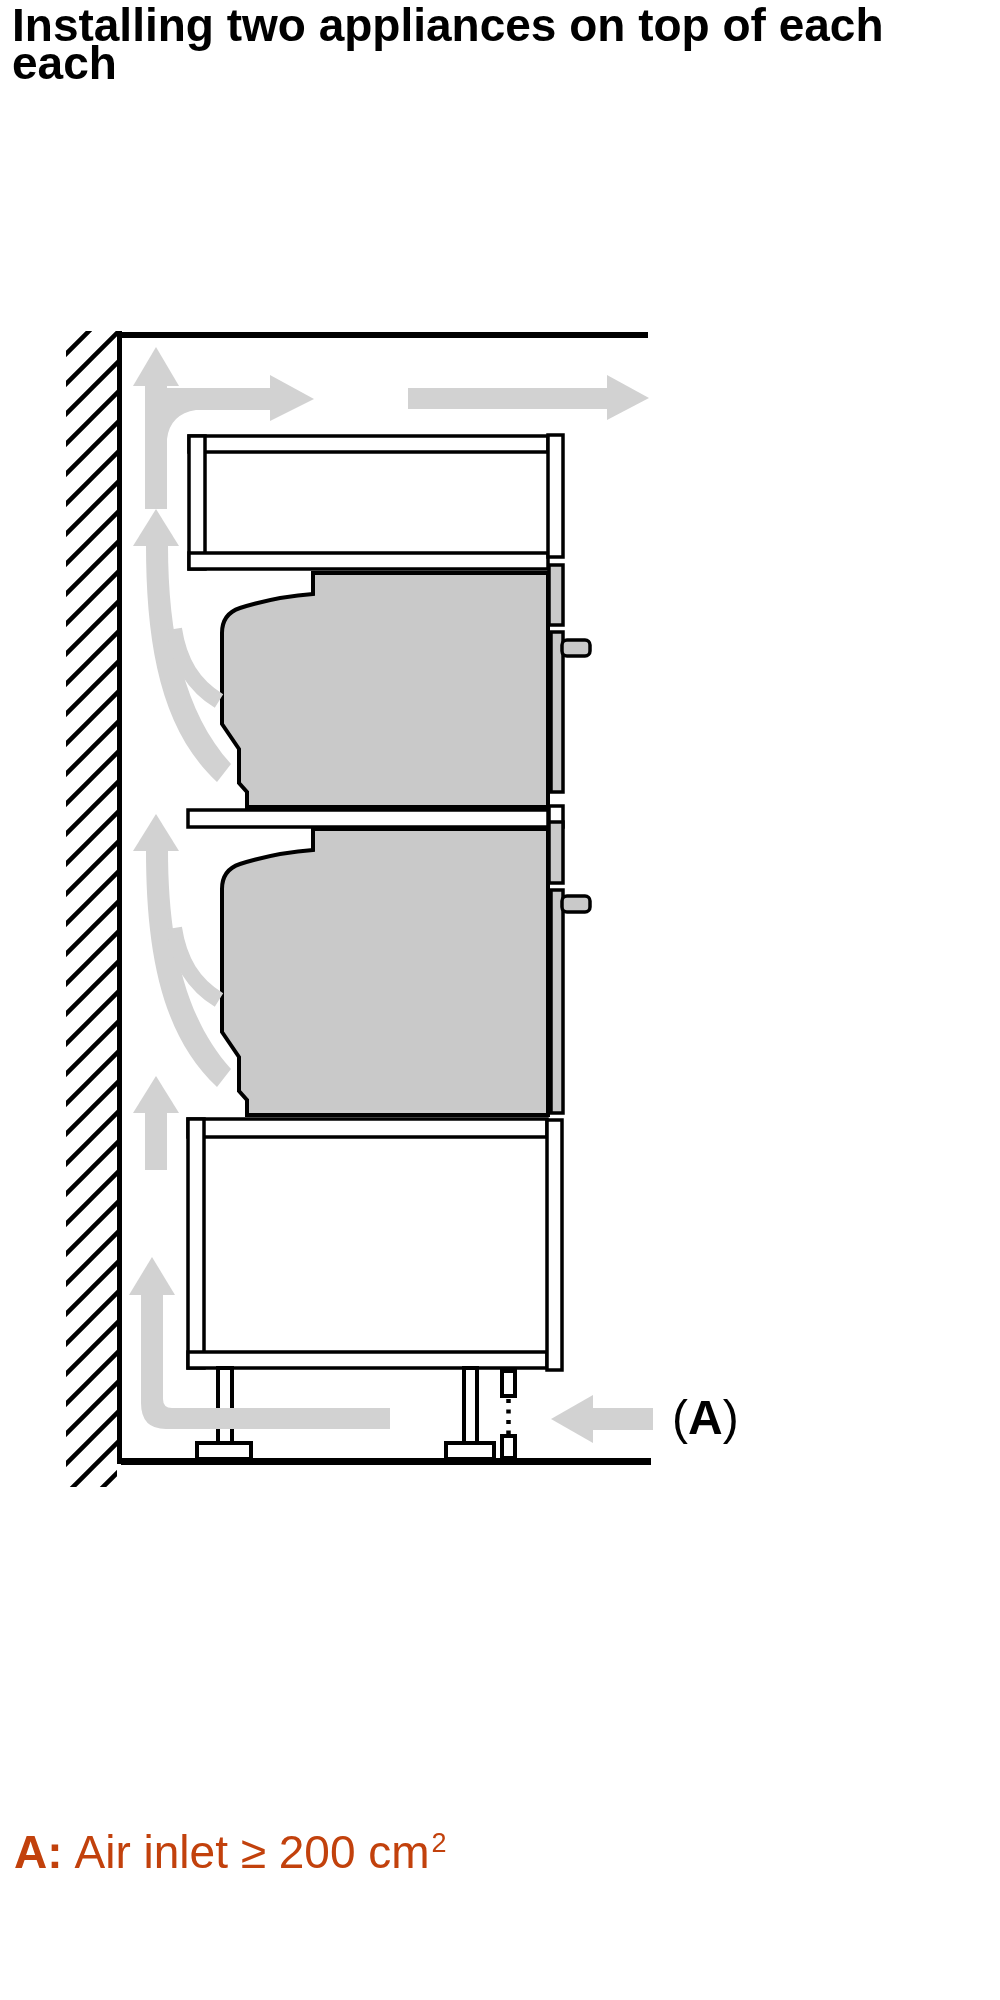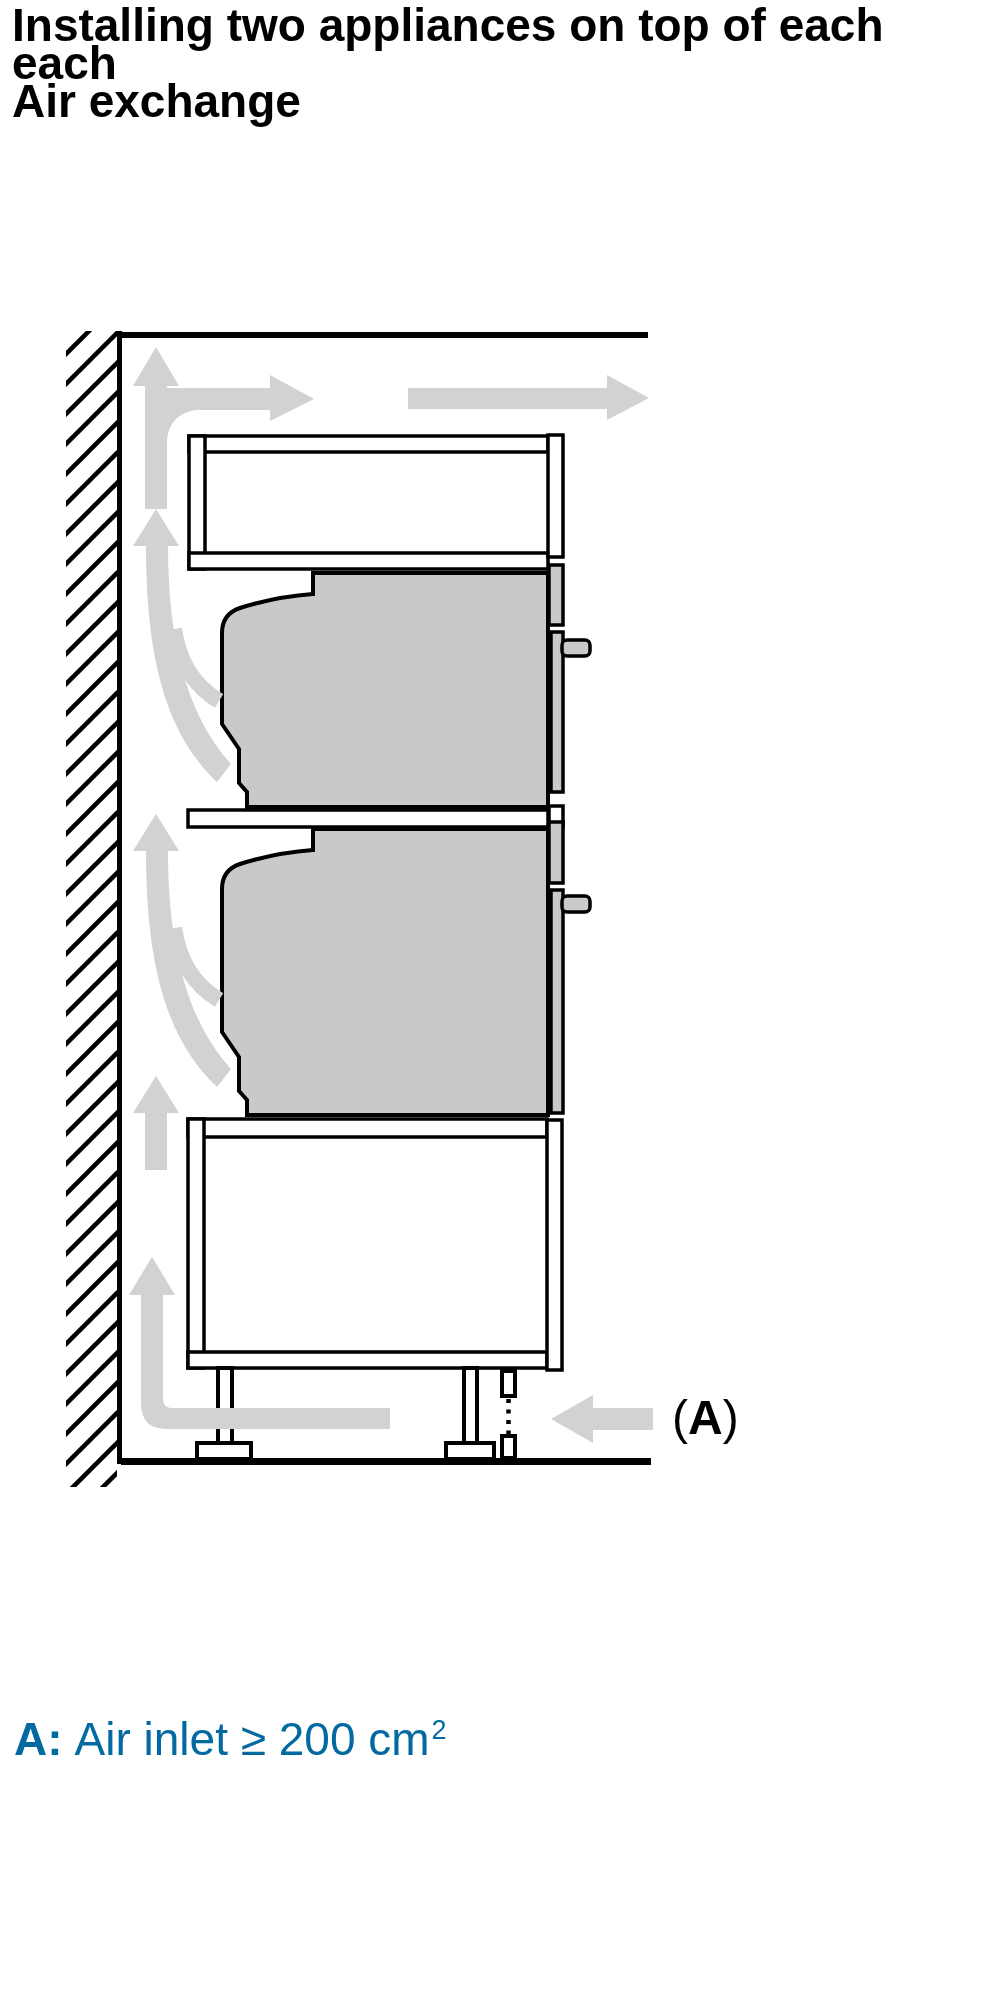--- a/index.html
+++ b/index.html
@@ -1,21 +1,21 @@
 <!DOCTYPE html>
 <html><head>
 <meta charset="utf-8">
 <style>
   html,body{margin:0;padding:0;background:#ffffff;}
   .page{position:relative;width:1000px;height:2000px;background:#fff;overflow:hidden;
         font-family:"Liberation Sans","DejaVu Sans",sans-serif;}
   .diagram-svg{position:absolute;left:0;top:0;}
   .title-block{position:absolute;left:12px;top:6px;font-size:46px;font-weight:700;
                line-height:38px;color:#000;white-space:nowrap;}
-  .caption{position:absolute;left:14px;top:1712px;font-size:46px;color:#0369a1;white-space:nowrap;}
+  .caption{position:absolute;left:14px;top:1825px;font-size:46px;color:#c2410c;white-space:nowrap;}
   .caption .cap-prefix{font-weight:700;margin-right:12px;}
   .caption sup{font-size:27px;vertical-align:16px;margin-left:2px;}
   .figure-label{position:absolute;left:672px;top:1390px;font-size:48px;color:#000;white-space:nowrap;}
   .figure-label .letter{font-weight:700;}
 </style>
 </head>
 <body>
 
 <div class="page">
 
@@ -125,20 +125,19 @@
       <g>
         <polygon points="551,1419 593,1395 593,1443"></polygon>
         <rect x="593" y="1408" width="60" height="22"></rect>
       </g>
     </g>
   </svg>
 
   <div class="title-block">
     <div>Installing two appliances on top of each</div>
     <div>each</div>
-    <div>Air exchange</div>
   </div>
 
   <div class="figure-label"><span>(</span><span class="letter">A</span><span>)</span></div>
 
   <div class="caption"><span class="cap-prefix">A:</span><span>Air inlet ≥ 200 cm</span><sup>2</sup></div>
 
 </div>
 
 </body></html>

